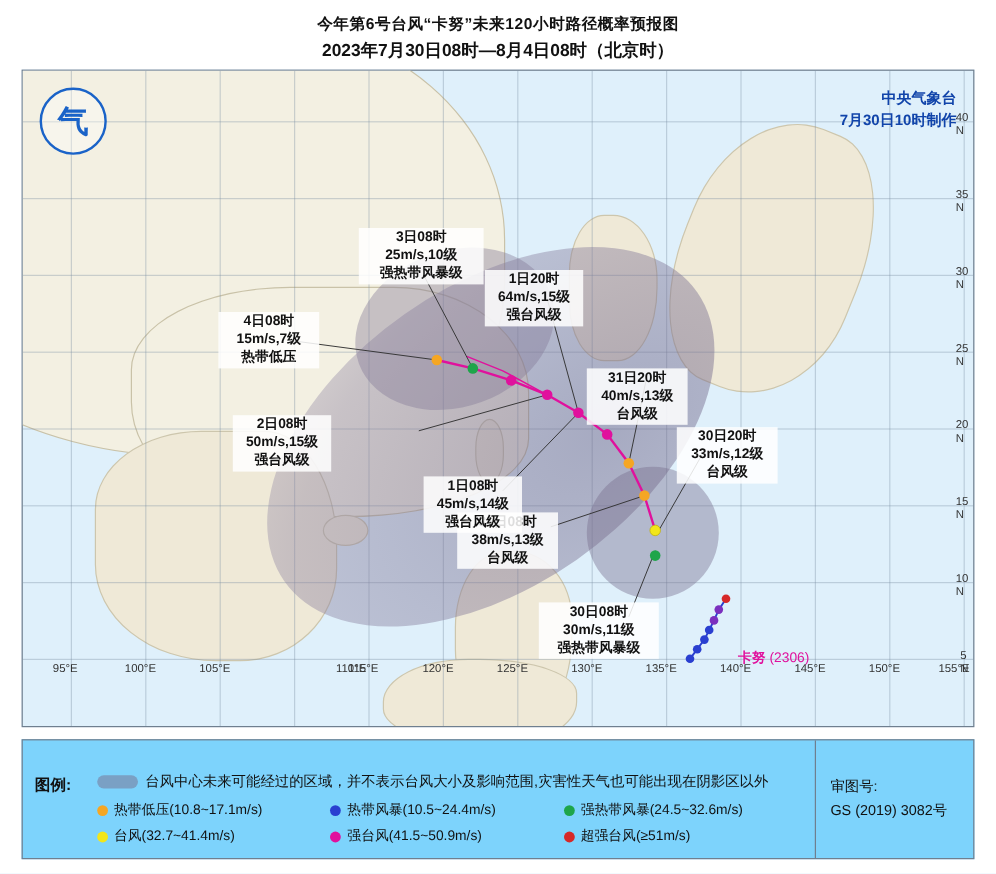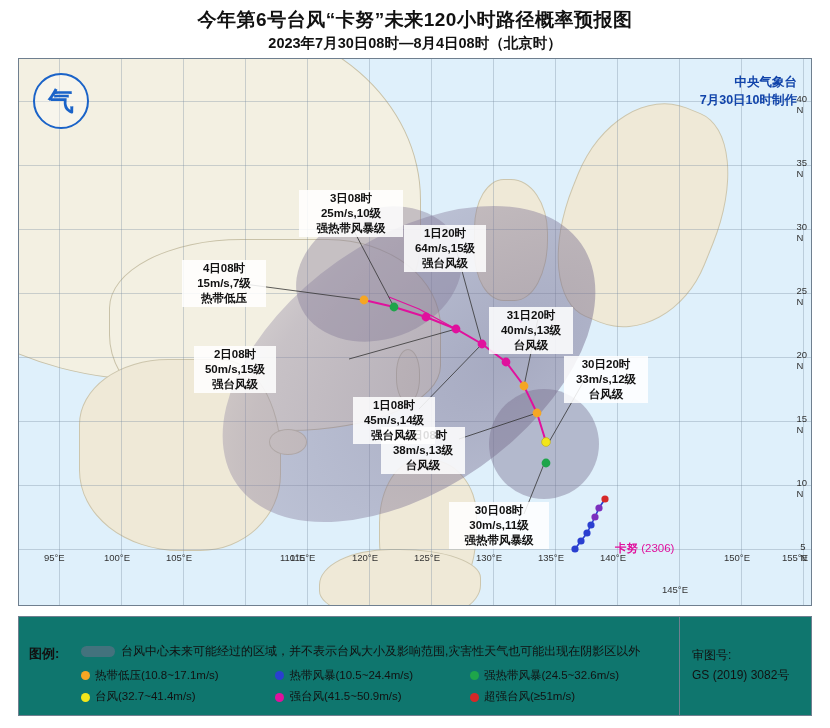--- a/index.html
+++ b/index.html
@@ -10,21 +10,21 @@
     color:#111;
     overflow:hidden;
     position:relative;
   }
   .title-block{
     width:830px;
     text-align:center;
     padding-top:8px;
   }
   .title-line1{
-    font-size:19px;
+    font-size:13px;
     font-weight:bold;
     letter-spacing:.5px;
     line-height:24px;
   }
   .title-line2{
     font-size:14.5px;
     font-weight:bold;
     line-height:22px;
   }
   .map-wrap{
@@ -88,21 +88,21 @@
     padding:1px 2px;
   }
   .name-lab{
     position:absolute;font-size:11.5px;font-weight:bold;color:#e0119d;
   }
   .name-lab span{color:#e0119d;font-weight:normal;}
 
   
   .legend{
     position:absolute;left:18px;top:616px;width:794px;height:100px;
-    border:1px solid #6f7f8f;box-sizing:border-box;background:#0f766e;
+    border:1px solid #6f7f8f;box-sizing:border-box;background:#7dd3fc;
   }
   .legend-left{position:absolute;left:0;top:0;width:660px;height:98px;}
   .legend-right{position:absolute;left:660px;top:0;right:0;height:98px;border-left:1px solid #6f7f8f;box-sizing:border-box;}
   .leg-title{position:absolute;left:10px;top:28px;font-size:13px;font-weight:bold;}
   .leg-shade-row{position:absolute;left:62px;top:26px;font-size:12px;}
   .shade-swatch{display:inline-block;width:34px;height:11px;background:rgba(120,110,140,.5);border-radius:6px;vertical-align:middle;margin-right:6px;}
   .leg-grid{position:absolute;left:62px;top:48px;width:580px;}
   .leg-item{display:inline-block;width:190px;font-size:11.5px;line-height:21px;vertical-align:top;}
   .dot{display:inline-block;width:9px;height:9px;border-radius:50%;margin-right:5px;vertical-align:middle;}
   .leg-item span.txt{vertical-align:middle;}
@@ -255,21 +255,21 @@
 <div class="axis-lab axis-bottom" style="left:44px;">95°E</div>
 <div class="axis-lab axis-bottom" style="left:104px;">100°E</div>
 <div class="axis-lab axis-bottom" style="left:166px;">105°E</div>
 <div class="axis-lab axis-bottom" style="left:232px;margin-left:48px;">110°E</div>
 <div class="axis-lab axis-bottom" style="left:290px;">115°E</div>
 <div class="axis-lab axis-bottom" style="left:352px;">120°E</div>
 <div class="axis-lab axis-bottom" style="left:414px;">125°E</div>
 <div class="axis-lab axis-bottom" style="left:476px;">130°E</div>
 <div class="axis-lab axis-bottom" style="left:538px;">135°E</div>
 <div class="axis-lab axis-bottom" style="left:600px;">140°E</div>
-<div class="axis-lab axis-bottom" style="left:662px;margin-top:32px;">145°E</div>
+<div class="axis-lab axis-bottom" style="left:662px;">145°E</div>
 <div class="axis-lab axis-bottom" style="left:724px;">150°E</div>
 <div class="axis-lab axis-bottom" style="left:782px;">155°E</div>
 
 <div class="legend">
   <div class="legend-left">
     <div class="leg-title">图例:</div>
     <div class="leg-shade-row">
       <span class="shade-swatch"></span><span class="txt">台风中心未来可能经过的区域，并不表示台风大小及影响范围,灾害性天气也可能出现在阴影区以外</span>
     </div>
     <div class="leg-grid">

